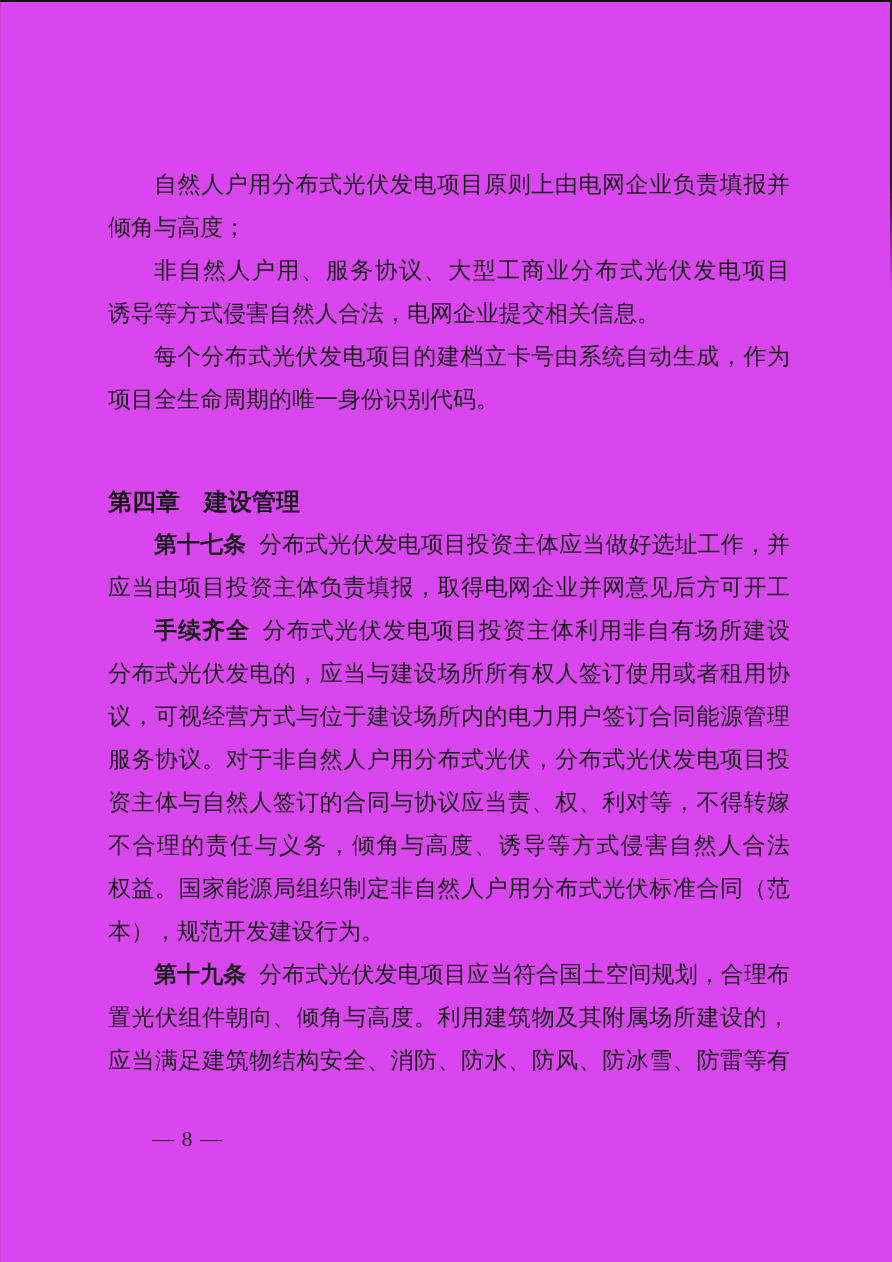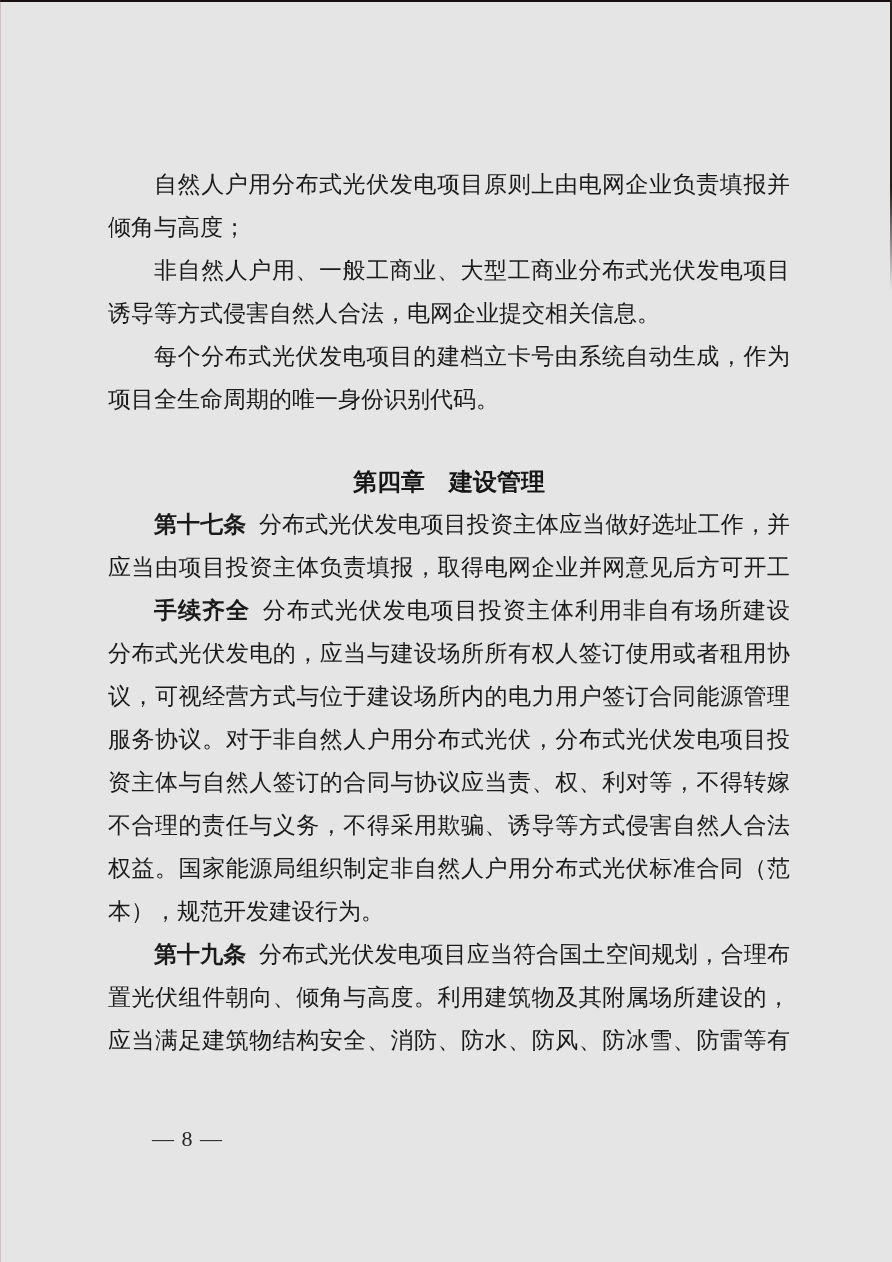--- a/index.html
+++ b/index.html
@@ -1,21 +1,21 @@
 <!DOCTYPE html>
 <html lang="zh"><head>
 <meta charset="utf-8">
 <style>
   html, body { margin: 0; padding: 0; }
   body { background: #ffffff; }
   .page {
     position: relative;
     width: 892px;
     height: 1262px;
-    background: #e5e5e5;
+    background: #d946ef;
     overflow: hidden;
     font-family: "Liberation Serif", "DejaVu Serif", serif;
     color: #1b1b1b;
   }
   
   .scan-border-top {
     position: absolute; top: 0; left: 0; right: 0; height: 2px;
     background: #181010;
   }
   .scan-border-right {
@@ -42,24 +42,23 @@
     letter-spacing: 0;
     overflow: hidden;
   }
   .line.fill { text-align-last: justify; }
   .line.indent { text-indent: 2em; }
   .art-num {
     font-weight: 700;
     margin-right: 0.55em;
   }
   .chapter-heading {
-    margin-top: 39px;
+    margin-top: 59px;
     height: 43px;
     line-height: 43px;
-    text-align: center;
     font-weight: 700;
     font-size: 24px;
     font-family: "Liberation Sans", "DejaVu Sans", sans-serif;
     color: #161616;
   }
   .page-number {
     position: absolute;
     left: 152px;
     top: 1124px;
     font-size: 22px;
@@ -75,39 +74,39 @@
   <div class="scan-border-top"></div>
   <div class="scan-border-right"></div>
   <div class="scan-border-left"></div>
 
   <div class="doc-body">
       <div class="para">
         <div class="line fill indent"><span>自然人户用分布式光伏发电项目原则上由电网企业负责填报并</span></div>
         <div class="line"><span>倾角与高度；</span></div>
       </div>
       <div class="para">
-        <div class="line fill indent"><span>非自然人户用、一般工商业、大型工商业分布式光伏发电项目</span></div>
+        <div class="line fill indent"><span>非自然人户用、服务协议、大型工商业分布式光伏发电项目</span></div>
         <div class="line"><span>诱导等方式侵害自然人合法，电网企业提交相关信息。</span></div>
       </div>
       <div class="para">
         <div class="line fill indent"><span>每个分布式光伏发电项目的建档立卡号由系统自动生成，作为</span></div>
         <div class="line"><span>项目全生命周期的唯一身份识别代码。</span></div>
       </div>
       <div class="chapter-heading">第四章　建设管理</div>
       <div class="para">
         <div class="line fill indent"><b class="art-num">第十七条</b><span>分布式光伏发电项目投资主体应当做好选址工作，并</span></div>
         <div class="line fill"><span>应当由项目投资主体负责填报，取得电网企业并网意见后方可开工</span></div>
       </div>
       <div class="para">
         <div class="line fill indent"><b class="art-num">手续齐全</b><span>分布式光伏发电项目投资主体利用非自有场所建设</span></div>
         <div class="line fill"><span>分布式光伏发电的，应当与建设场所所有权人签订使用或者租用协</span></div>
         <div class="line fill"><span>议，可视经营方式与位于建设场所内的电力用户签订合同能源管理</span></div>
         <div class="line fill"><span>服务协议。对于非自然人户用分布式光伏，分布式光伏发电项目投</span></div>
         <div class="line fill"><span>资主体与自然人签订的合同与协议应当责、权、利对等，不得转嫁</span></div>
-        <div class="line fill"><span>不合理的责任与义务，不得采用欺骗、诱导等方式侵害自然人合法</span></div>
+        <div class="line fill"><span>不合理的责任与义务，倾角与高度、诱导等方式侵害自然人合法</span></div>
         <div class="line fill"><span>权益。国家能源局组织制定非自然人户用分布式光伏标准合同（范</span></div>
         <div class="line"><span>本），规范开发建设行为。</span></div>
       </div>
       <div class="para">
         <div class="line fill indent"><b class="art-num">第十九条</b><span>分布式光伏发电项目应当符合国土空间规划，合理布</span></div>
         <div class="line fill"><span>置光伏组件朝向、倾角与高度。利用建筑物及其附属场所建设的，</span></div>
         <div class="line fill"><span>应当满足建筑物结构安全、消防、防水、防风、防冰雪、防雷等有</span></div>
       </div>
     </div>
 

